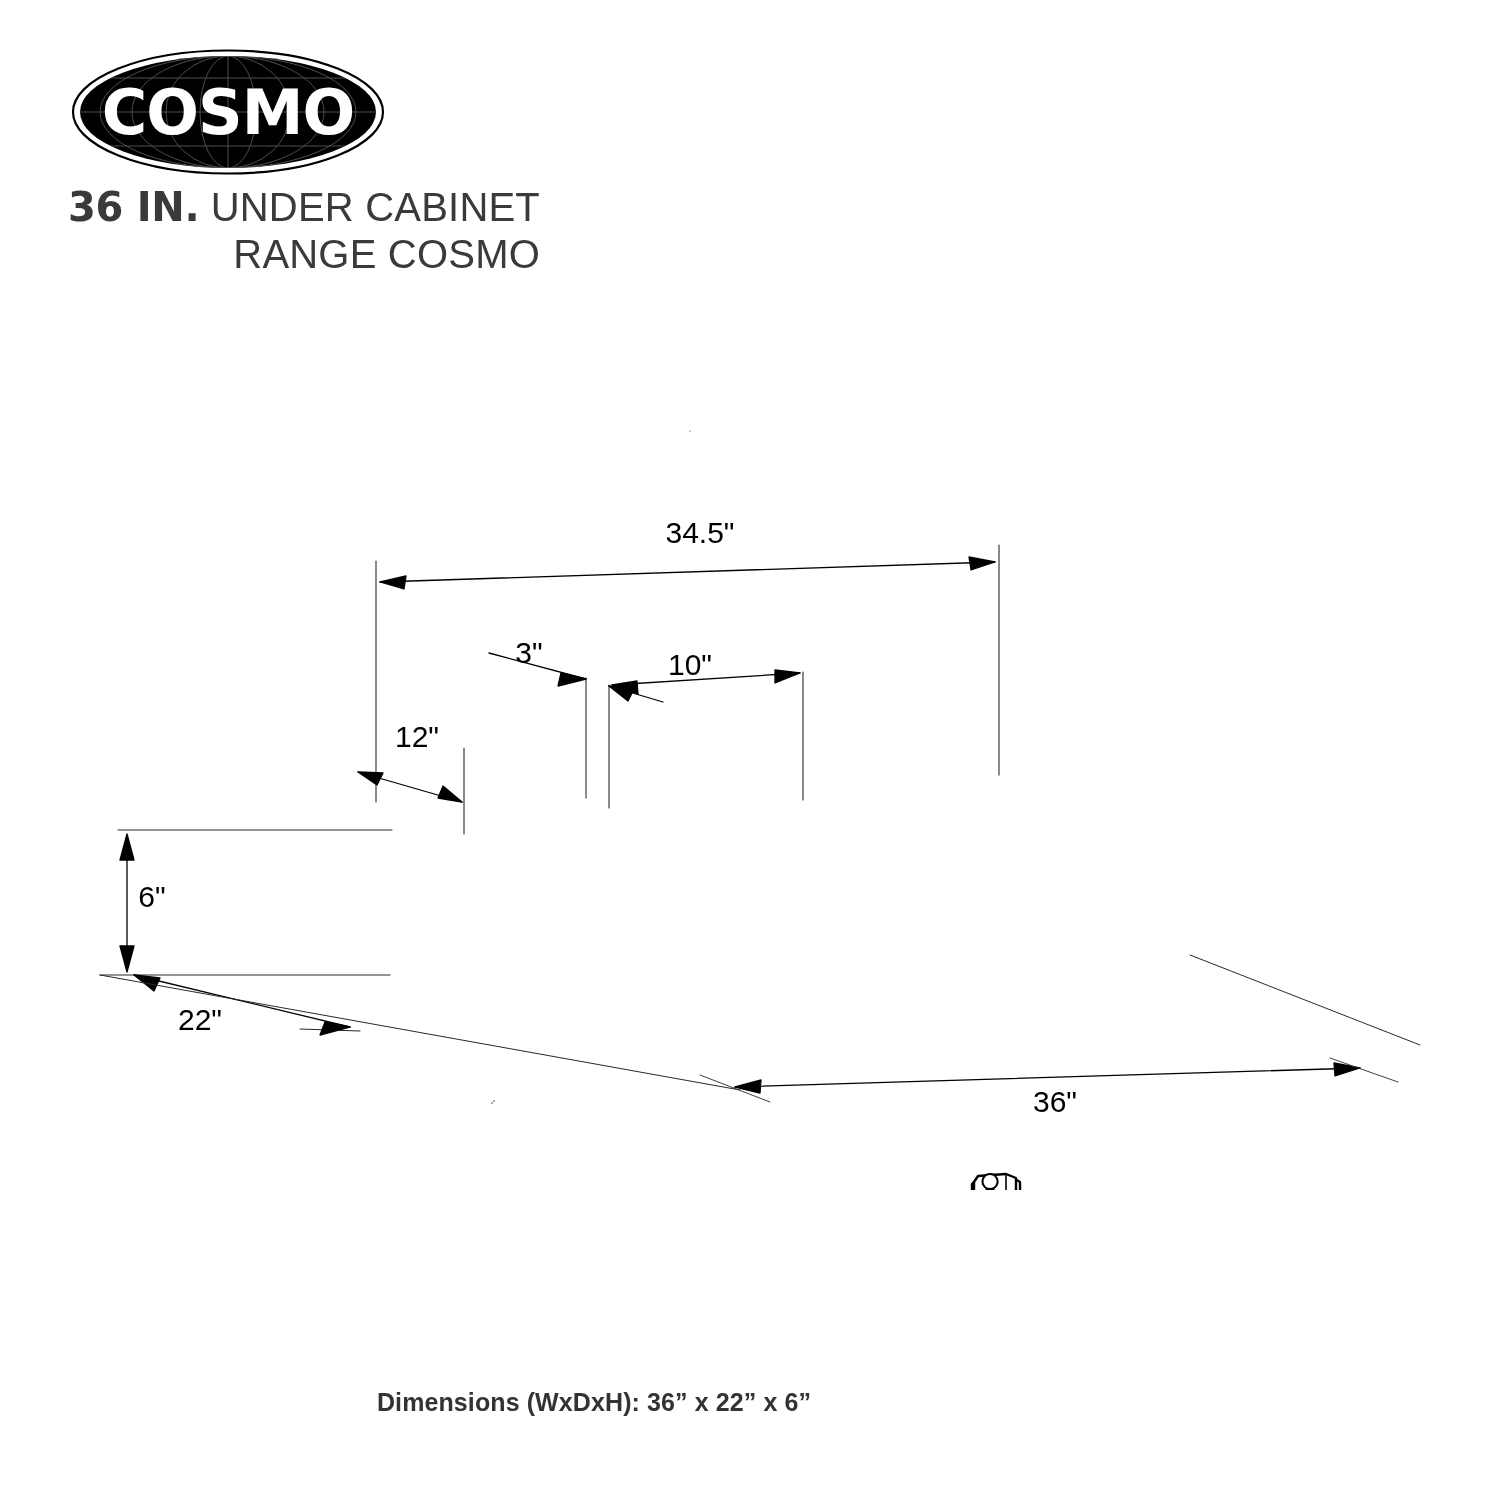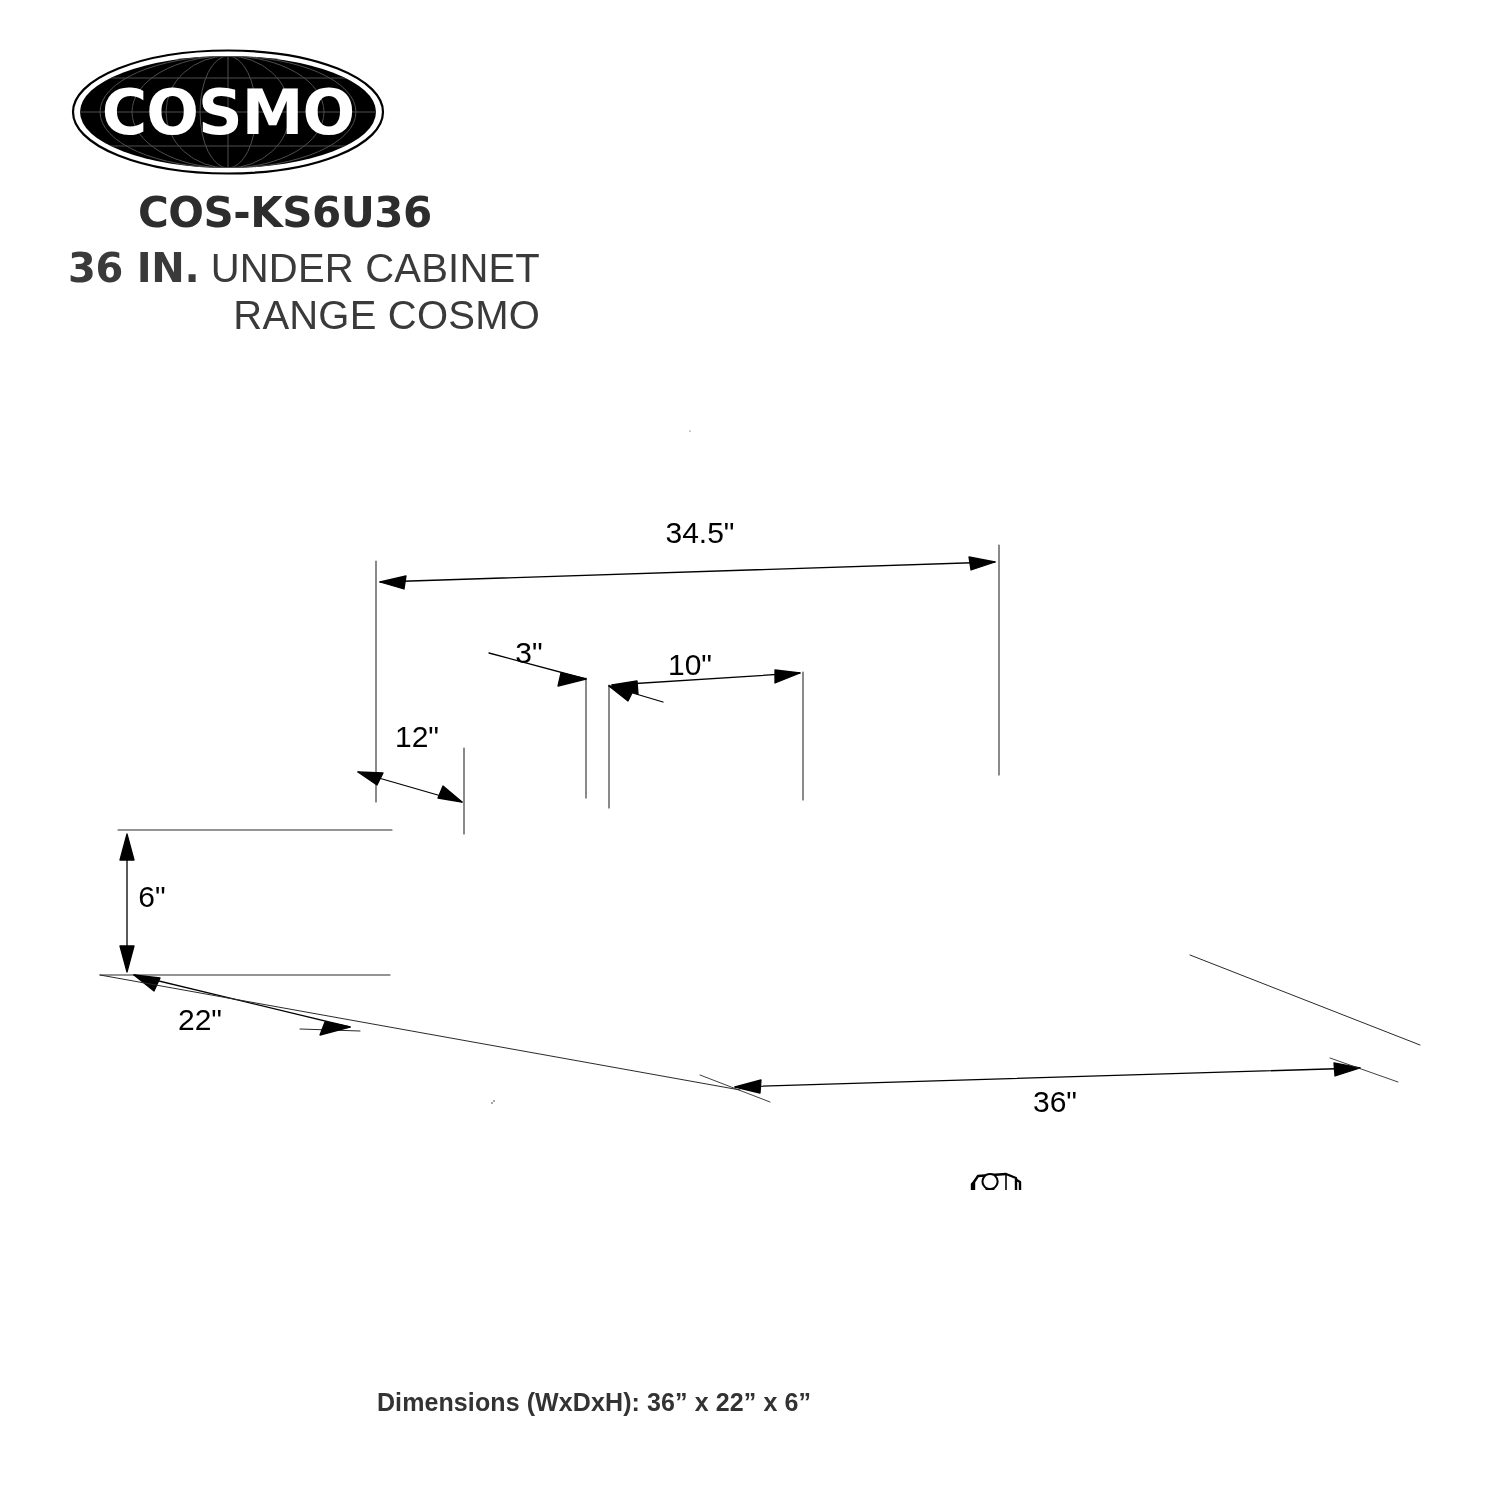--- a/index.html
+++ b/index.html
@@ -113,21 +113,20 @@
         <ellipse cx="160" cy="64" rx="62" ry="56"></ellipse>
         <ellipse cx="160" cy="64" rx="96" ry="56"></ellipse>
         <ellipse cx="160" cy="64" rx="128" ry="56"></ellipse>
         <line x1="160" y1="5" x2="160" y2="123"></line>
       </g>
 
       <text x="160" y="64" text-anchor="middle" dominant-baseline="central" fill="#ffffff" font-family="DejaVu Sans, sans-serif" font-size="62" font-weight="700" letter-spacing="-1">COSMO</text>
     </svg>
   </div>
 
-  <div id="model-number">COS-KS6U36</div>
 
   <div id="subtitle">
     <span class="bold">36 IN.</span><span class="light"> UNDER CABINET</span><br>
     <span class="light">RANGE COSMO</span>
   </div>
 </div>
 
 <div id="drawing">
 <svg width="1500" height="760" viewBox="0 0 1500 760">
 

